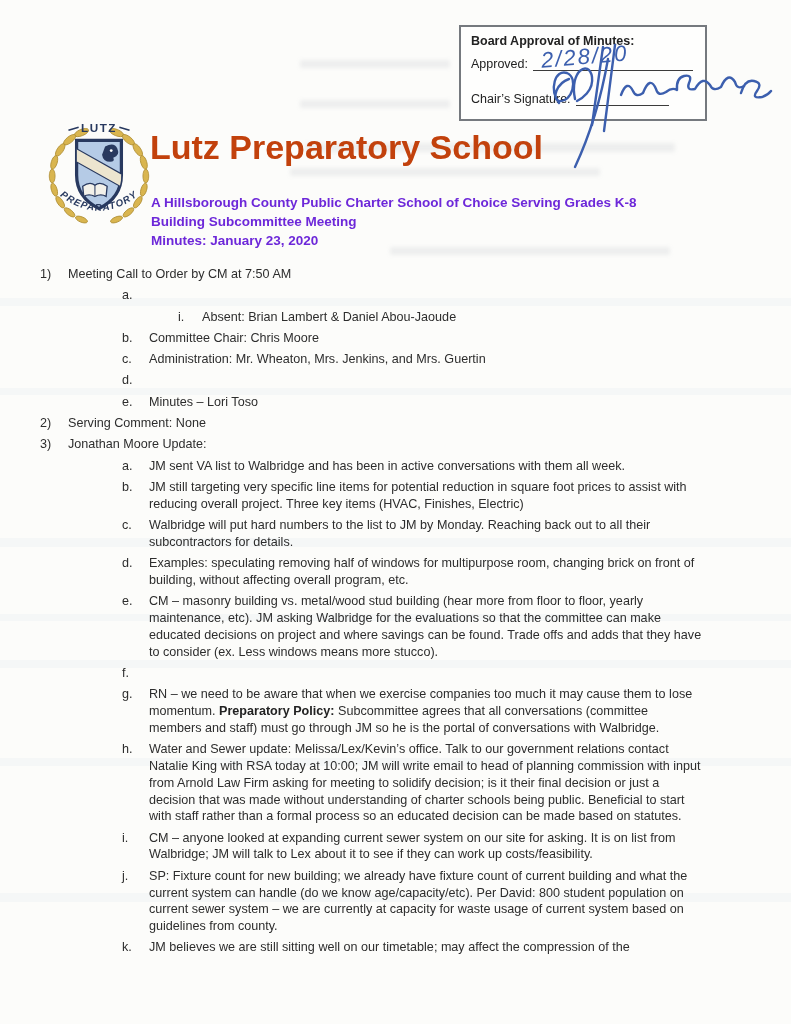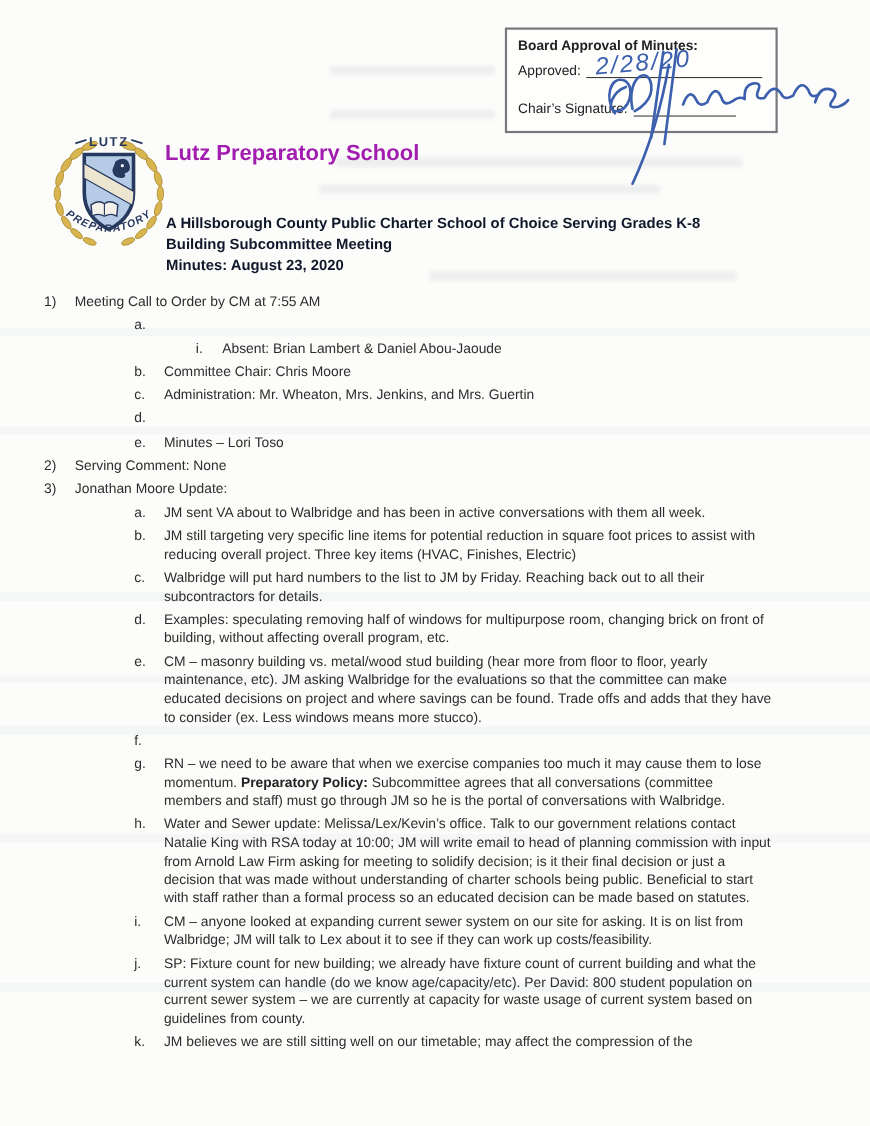--- a/index.html
+++ b/index.html
@@ -30,23 +30,23 @@
   .hand-date {
     position:absolute; left:70px; top:-11px;
     font-size:22px; font-style:italic; color:#3c5fae;
     transform:rotate(-5deg); letter-spacing:2px; pointer-events:none;
   }
   .signature-svg { position:absolute; left:84px; top:6px; width:238px; height:146px;
                    overflow:visible; pointer-events:none; }
   
   .logo { position:absolute; left:42px; top:116px; width:114px; height:114px; }
   .school-name { position:absolute; left:150px; top:128px;
-                 font-size:20px; font-weight:bold; color:#a21caf; }
+                 font-size:34px; font-weight:bold; color:#c2410c; }
   .subtitle { position:absolute; left:151px; top:193px;
-              font-size:13.5px; font-weight:bold; color:#0f172a; line-height:19px; }
+              font-size:13.5px; font-weight:bold; color:#6d28d9; line-height:19px; }
   
   .minutes { position:absolute; left:0; top:266px; width:702px; }
   .mi { display:flex; align-items:flex-start; margin-bottom:4.5px;
         font-size:12.6px; line-height:16.8px; color:#2d2d2d; }
   .mi-label { flex:none; }
   .level0 { padding-left:40px; }  .level0 .mi-label { width:28px; }
   .level1 { padding-left:122px; } .level1 .mi-label { width:27px; }
   .level2 { padding-left:178px; } .level2 .mi-label { width:24px; }
   .mi-text { flex:1; }
   .mi-text b { color:#222; }
@@ -128,27 +128,27 @@
   <path id="prepArc" d="M10,72 Q56,114 102,72" fill="none"></path>
   <text font-size="9.5" font-weight="bold" font-style="italic" letter-spacing="1.2" fill="#28395f" font-family="Liberation Sans, sans-serif">
     <textPath href="#prepArc" startOffset="50%" text-anchor="middle">PREPARATORY</textPath>
   </text>
 </svg>
 
 <div class="school-name">Lutz Preparatory School</div>
 <div class="subtitle">
   <div>A Hillsborough County Public Charter School of Choice Serving Grades K-8</div>
   <div>Building Subcommittee Meeting</div>
-  <div>Minutes:  August 23, 2020</div>
+  <div>Minutes:  January 23, 2020</div>
 </div>
 
 <div class="minutes">
     <div class="mi level0">
       <span class="mi-label">1)</span>
-      <span class="mi-text"><span>Meeting Call to Order by CM at 7:55 AM</span></span>
+      <span class="mi-text"><span>Meeting Call to Order by CM at 7:50 AM</span></span>
     </div>
     <div class="mi level1">
       <span class="mi-label">a.</span>
     </div>
     <div class="mi level2">
       <span class="mi-label">i.</span>
       <span class="mi-text"><span>Absent:  Brian Lambert &amp; Daniel Abou-Jaoude</span></span>
     </div>
     <div class="mi level1">
       <span class="mi-label">b.</span>
@@ -168,29 +168,29 @@
     <div class="mi level0">
       <span class="mi-label">2)</span>
       <span class="mi-text"><span>Serving Comment: None</span></span>
     </div>
     <div class="mi level0">
       <span class="mi-label">3)</span>
       <span class="mi-text"><span>Jonathan Moore Update:</span></span>
     </div>
     <div class="mi level1">
       <span class="mi-label">a.</span>
-      <span class="mi-text"><span>JM sent VA about to Walbridge and has been in active conversations with them all week.</span></span>
+      <span class="mi-text"><span>JM sent VA list to Walbridge and has been in active conversations with them all week.</span></span>
     </div>
     <div class="mi level1">
       <span class="mi-label">b.</span>
       <span class="mi-text"><span>JM still targeting very specific line items for potential reduction in square foot prices to assist with reducing overall project.  Three key items (HVAC, Finishes, Electric)</span></span>
     </div>
     <div class="mi level1">
       <span class="mi-label">c.</span>
-      <span class="mi-text"><span>Walbridge will put hard numbers to the list to JM by Friday.  Reaching back out to all their subcontractors for details.</span></span>
+      <span class="mi-text"><span>Walbridge will put hard numbers to the list to JM by Monday.  Reaching back out to all their subcontractors for details.</span></span>
     </div>
     <div class="mi level1">
       <span class="mi-label">d.</span>
       <span class="mi-text"><span>Examples:  speculating removing half of windows for multipurpose room, changing brick on front of building, without affecting overall program, etc.</span></span>
     </div>
     <div class="mi level1">
       <span class="mi-label">e.</span>
       <span class="mi-text"><span>CM – masonry building vs. metal/wood stud building (hear more from floor to floor, yearly maintenance, etc).  JM asking Walbridge for the evaluations so that the committee can make educated decisions on project and where savings can be found.  Trade offs and adds that they have to consider (ex. Less windows means more stucco).</span></span>
     </div>
     <div class="mi level1">

